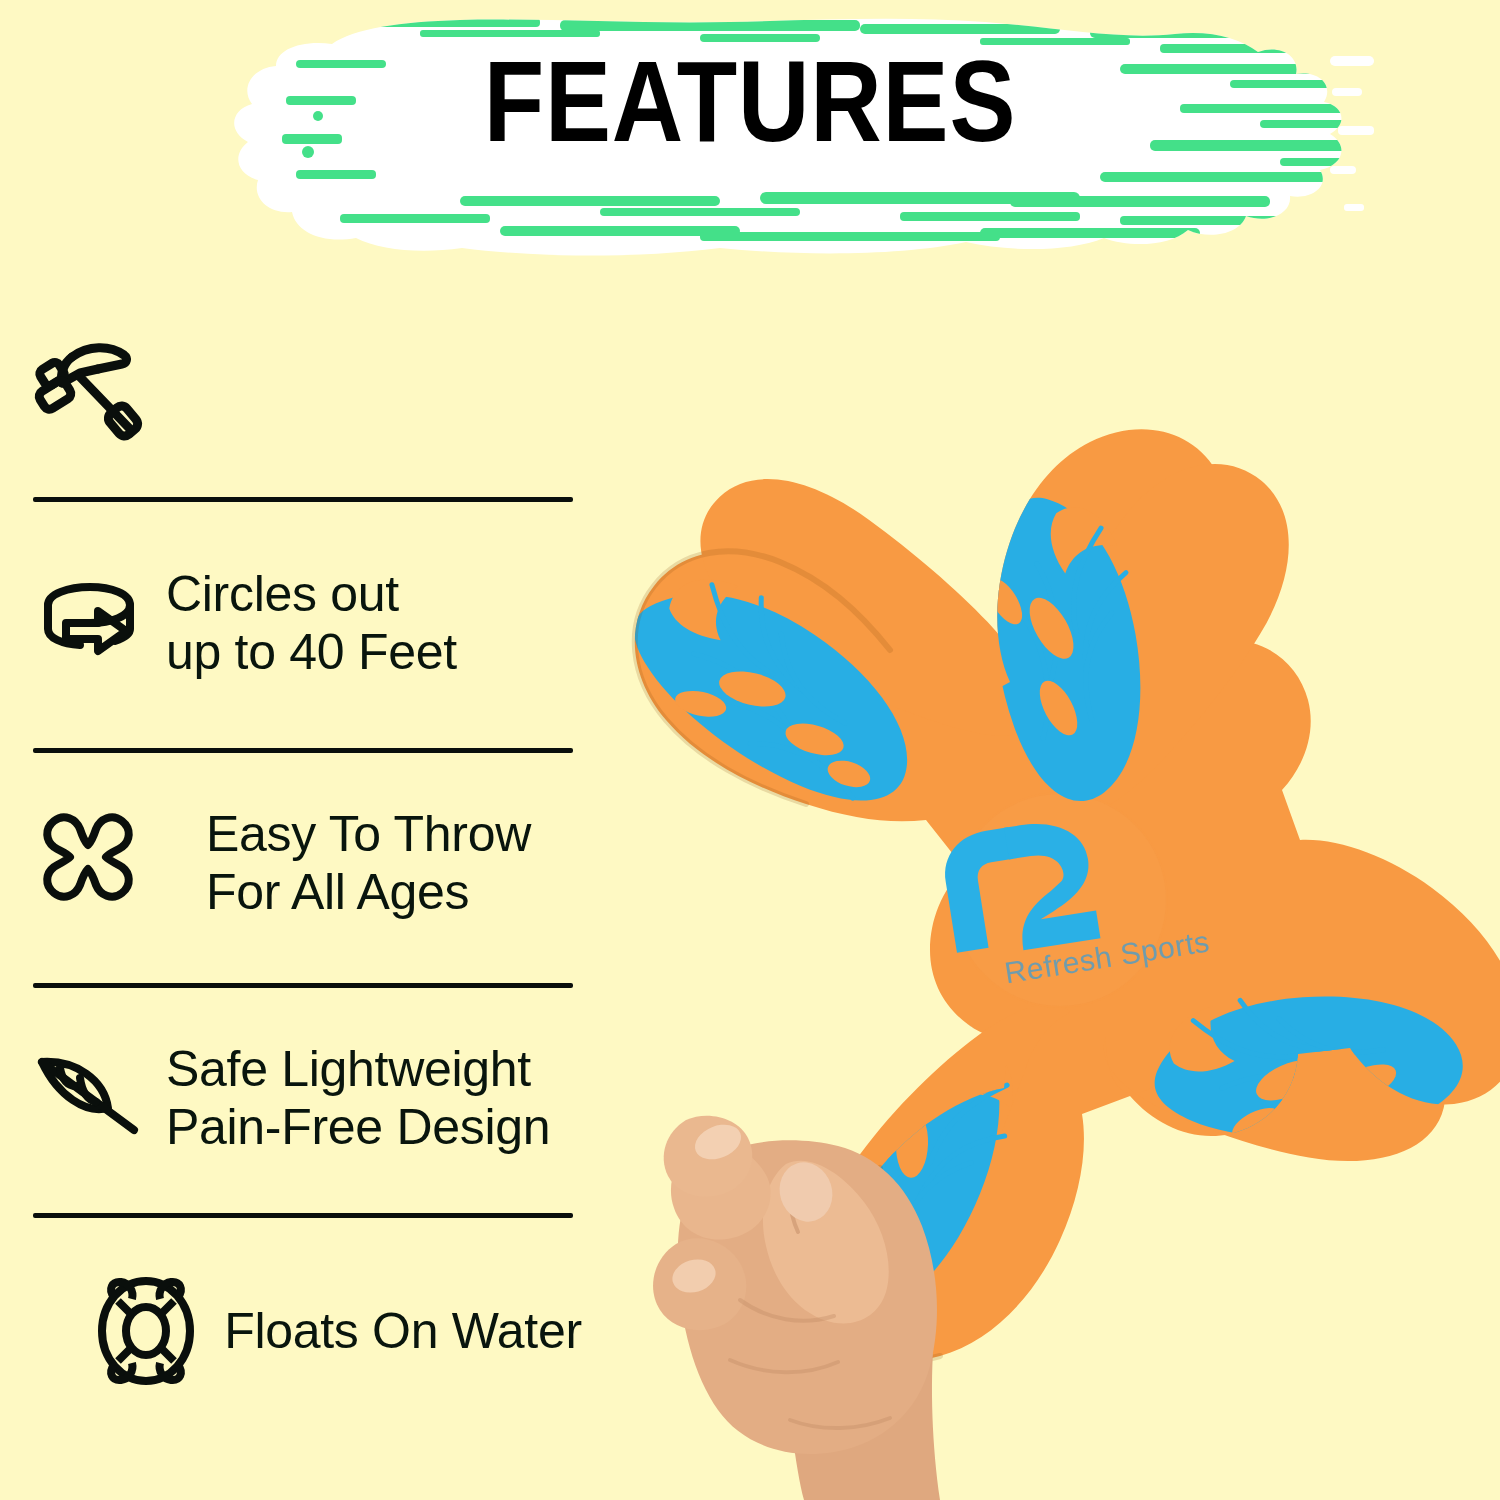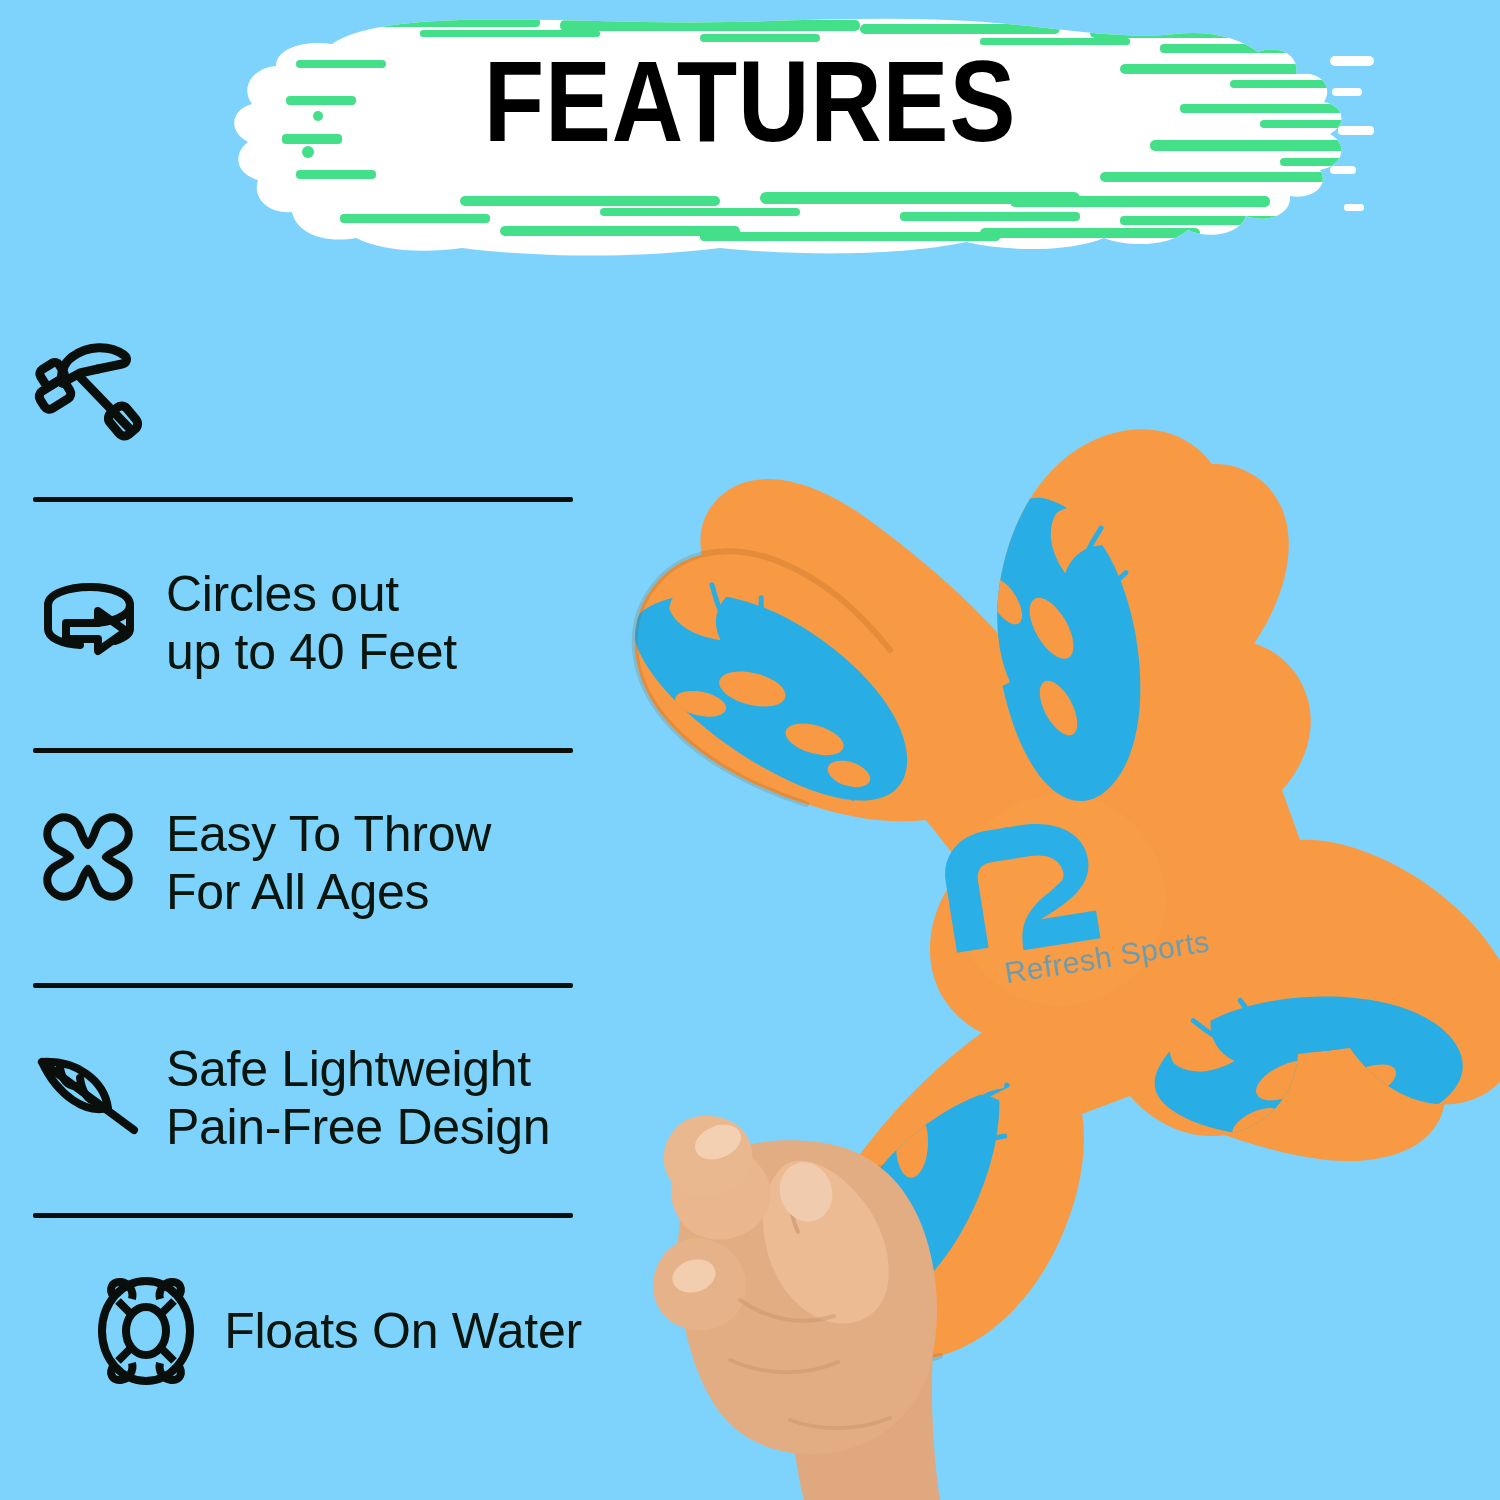--- a/index.html
+++ b/index.html
@@ -6,21 +6,21 @@
     margin: 0;
     padding: 0;
     background: #ffffff;
   }
   #canvas {
     position: relative;
     width: 1500px;
     height: 1500px;
     overflow: hidden;
     font-family: "Liberation Sans", sans-serif;
-    background: #7dd3fc;
+    background: #fef9c3;
   }
 
   
   #header-banner {
     position: absolute;
     left: 0;
     top: 0;
     width: 1500px;
     height: 280px;
   }
@@ -473,21 +473,21 @@
             <path d="M94,22 L94,46 C94,51 88,55 79,58"></path>
             <path d="M30,40 L62,40 L62,28 L90,48 L62,68 L62,56 L30,56 Z"></path>
           </g>
         </svg>
       </div>
       <div class="feature-text">Circles out
 up to 40 Feet</div>
     </div>
     <div class="divider" style="top:448px;"></div>
 
-    <div class="feature-row" style="top:505px;">
+    <div class="feature-row" style="top:505px;gap:40px;">
       <div class="feature-icon">
         <svg width="100" height="100" viewBox="0 0 100 100">
           <path d="M16,8
                    C26,0 38,6 42,16
                    C44,22 46,28 50,32
                    C54,28 56,22 58,16
                    C62,6 74,0 84,8
                    C94,16 92,28 84,34
                    C78,38 72,40 68,44
                    C72,48 78,50 84,54

